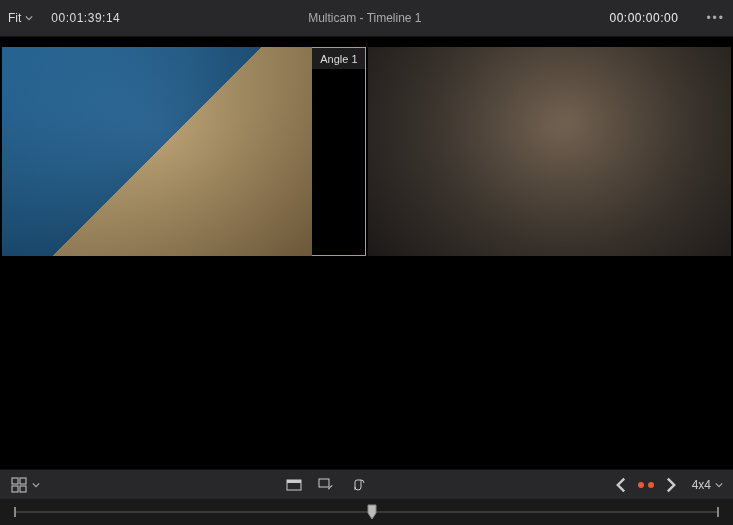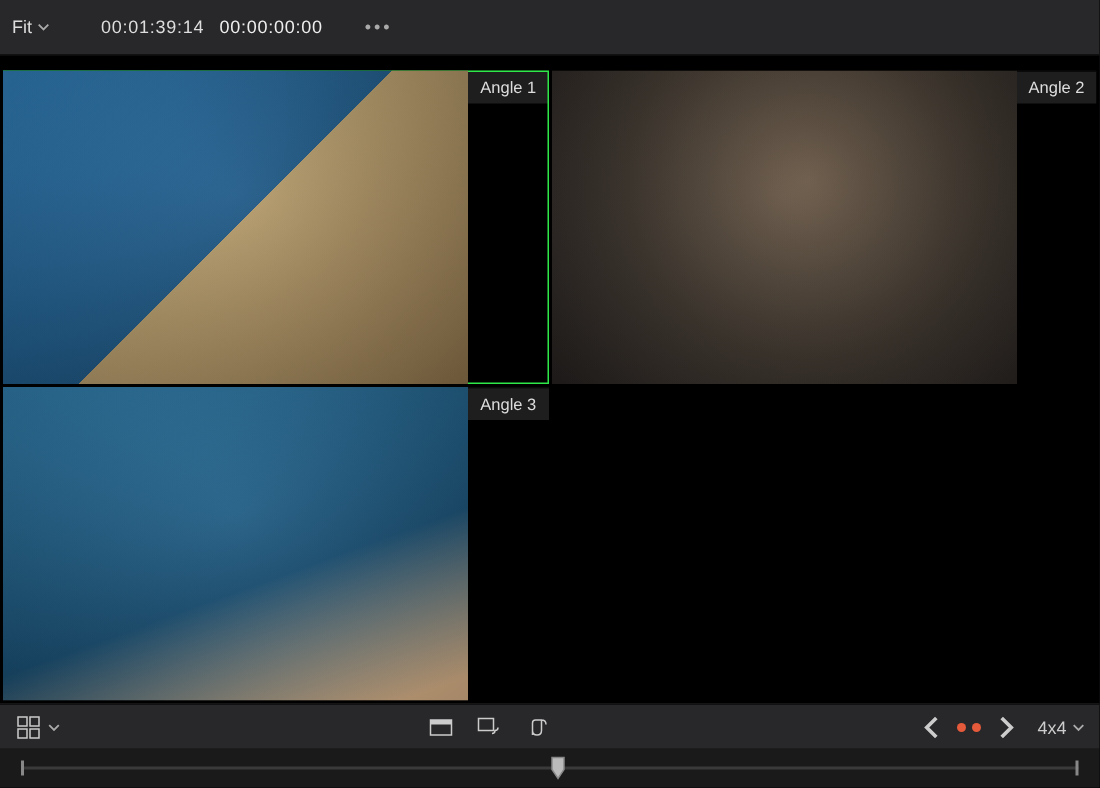--- a/index.html
+++ b/index.html
@@ -29,21 +29,21 @@
   gap: 4px;
   cursor: pointer;
   color: #ddd;
 }
 .chev-down {
   width: 8px; height: 8px;
 }
 .chev-down svg, .chev-left svg, .chev-right svg { display: block; }
 .tc-left {
   color: #ddd;
-  margin-left: 24px;
+  margin-left: 8px;
   font-feature-settings: "tnum";
   letter-spacing: 0.5px;
 }
 .title-center {
   flex: 1;
   text-align: center;
   color: #aaa;
 }
 .tc-right {
   color: #eee;
@@ -166,42 +166,34 @@
 <div class="toolbar">
   <div class="fit-dd">
     <span>Fit</span>
     <span class="chev-down">
       <svg viewBox="0 0 10 10">
           <path d="M1 3 L5 7 L9 3" stroke="#aaa" stroke-width="1.5" fill="none"></path>
         </svg>
     </span>
   </div>
   <div class="tc-left">00:01:39:14</div>
+  <div class="title-center">Multicam - Timeline 1</div>
   <div class="tc-right">00:00:00:00</div>
   <div class="kebab">•••</div>
 </div>
 
 <div class="viewer">
   <div class="cell border-green">
     <div class="thumb pool-overview"></div>
     <div class="label-bar">
       <span>Angle 1</span>
     </div>
   </div>
   <div class="cell">
     <div class="thumb man-sunglasses"></div>
-    <div class="label-bar">
-      <span>Angle 2</span>
-    </div>
-  </div>
-  <div class="cell">
-    <div class="thumb woman-float"></div>
-    <div class="label-bar">
-      <span>Angle 3</span>
-    </div>
   </div>
 </div>
 
 <div class="bottom-bar">
   <div class="mode-dd">
     <span class="icon-btn">
       <svg viewBox="0 0 16 16">
         <rect x="1" y="1" width="6" height="6" stroke="#ccc" fill="none"></rect>
         <rect x="9" y="1" width="6" height="6" stroke="#ccc" fill="none"></rect>
         <rect x="1" y="9" width="6" height="6" stroke="#ccc" fill="none"></rect>

